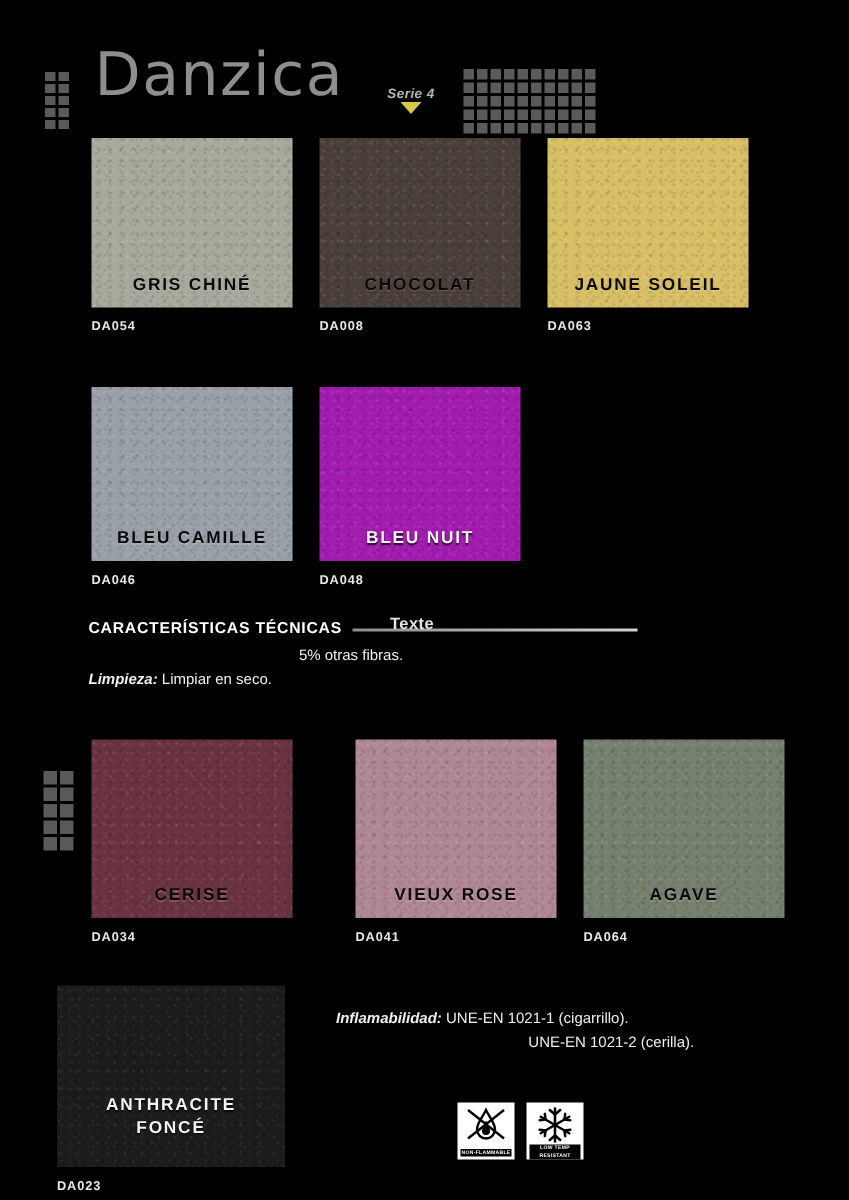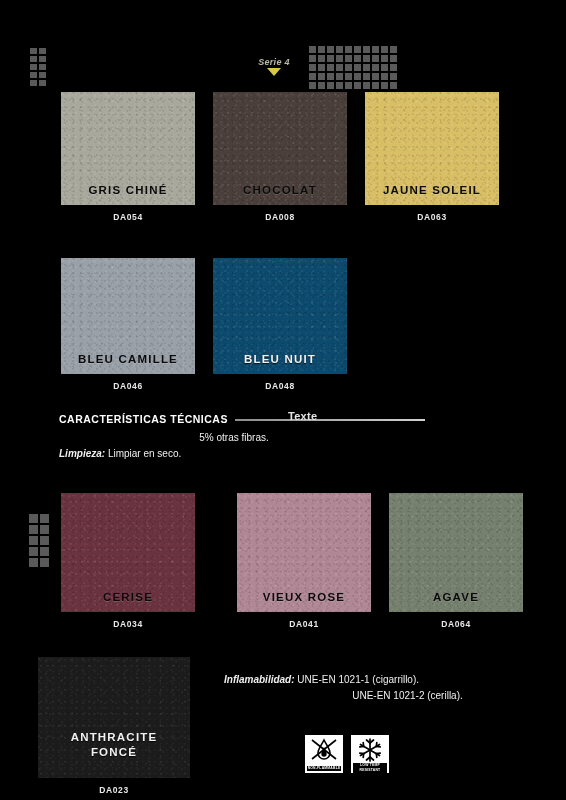--- a/index.html
+++ b/index.html
@@ -50,21 +50,21 @@
   }
   .swatch-name {
     position:absolute; left:0; right:0; bottom:9px;
     text-align:center; font-size:11.5px; font-weight:bold;
     letter-spacing:1.2px; color:#0a0a0a;
     text-shadow:0 1px 0 rgba(255,255,255,0.16);
   }
   .swatch-name.light { color:#f2f2f2; text-shadow:0 1px 1px rgba(0,0,0,0.8); }
   .swatch-name.two-line { line-height:15px; bottom:18px; }
   .swatch-code {
-    text-align:center; font-size:8.5px; font-weight:bold;
+    text-align:left; font-size:8.5px; font-weight:bold;
     color:#e8e8e8; letter-spacing:0.6px; padding-top:7px;
   }
 
   
   .tex {
     position:absolute; inset:0;
     opacity:0.5;
     background-image:
       radial-gradient(circle at 13% 22%, rgba(255,255,255,0.16) 0 1px, transparent 1px),
       radial-gradient(circle at 37% 8%, rgba(0,0,0,0.18) 0 1px, transparent 1px),
@@ -87,21 +87,21 @@
   }
   .spec-line { font-size:10px; line-height:16px; color:#efefef; }
   .spec-line .k { font-style:italic; font-weight:bold; }
   .spec-line.indent { text-align:center; padding-left:20px; }
 
   .texte-rule {
     position:absolute; left:235px; top:419px; width:190px; height:2px;
     background:linear-gradient(to right,#8d8d8d,#d2d2d2);
   }
   .texte-label {
-    position:absolute; left:288px; top:410px;
+    position:absolute; left:260px; top:410px;
     font-size:11px; font-weight:bold; color:#e4e4e4;
     letter-spacing:0.3px;
   }
 
   
   .cert-row { position:absolute; left:305px; top:735px; display:flex; gap:8px; }
   .cert-badge {
     width:38px; height:38px; background:#fff;
     padding:2px; display:flex; flex-direction:column;
     align-items:center; justify-content:space-between;
@@ -124,20 +124,21 @@
         <i></i>
         <i></i>
         <i></i>
         <i></i>
         <i></i>
         <i></i>
         <i></i>
         <i></i>
         <i></i>
     </div>
+    <div class="brand-title">Danzica</div>
     <div class="serie-wrap">
       <div class="serie-label">Serie 4</div>
       <div class="serie-tri"></div>
     </div>
     <div class="grid-dec" id="hdr-grid-right">
       <i></i>
         <i></i>
         <i></i>
         <i></i>
         <i></i>
@@ -235,21 +236,21 @@
 
   <div class="swatch-row" style="top:258px;">
     <div class="swatch-cell" style="margin-left:61px;">
       <div class="swatch" style="width:134px;height:116px;background:#9aa0a8;">
         <div class="tex"></div>
         <div class="swatch-name">BLEU CAMILLE</div>
       </div>
       <div class="swatch-code">DA046</div>
     </div>
     <div class="swatch-cell" style="margin-left:18px;">
-      <div class="swatch" style="width:134px;height:116px;background:#0c4a6e;">
+      <div class="swatch" style="width:134px;height:116px;background:#a21caf;">
         <div class="tex"></div>
         <div class="swatch-name light">BLEU NUIT</div>
       </div>
       <div class="swatch-code">DA048</div>
     </div>
   </div>
 
   <div class="texte-rule"></div>
   <div class="texte-label">Texte</div>
 

